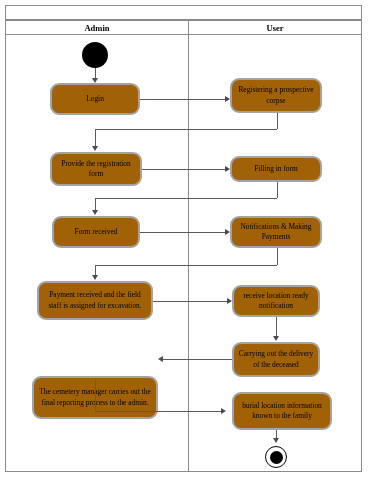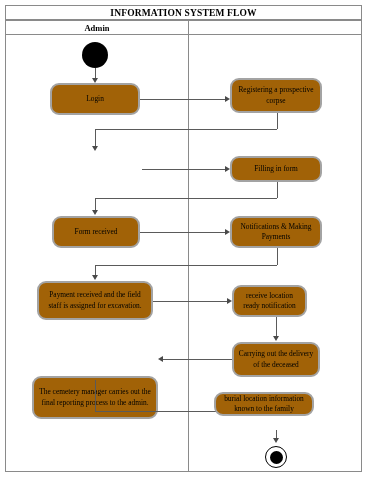--- a/index.html
+++ b/index.html
@@ -48,74 +48,75 @@
 <body>
 
 <div id="canvas">
 
   <div class="tbl-border" id="table-outer"></div>
   <div class="tbl-border" id="title-row"></div>
   <div class="tbl-border" id="header-row"></div>
   <div id="lane-divider"></div>
   <div id="header-divider"></div>
 
-  <div class="tbl-title">INFORMATION SYSTEM FLOW</div>
   <div class="lane-head" id="lane-head-admin">Admin</div>
+  <div class="lane-head" id="lane-head-user">User</div>
 
   <div class="start-node" style="left:82px;top:42px;width:26px;height:26px;"></div>
   <div class="vline" style="left:95px;top:68px;height:12px;"></div>
   <div class="arrow-d" style="left:91.8px;top:78px;"></div>
 
   <div class="node" style="left:50px;top:83px;width:90px;height:32px;">Login</div>
   <div class="node" style="left:230px;top:78px;width:92px;height:35px;">Registering a prospective corpse</div>
   <div class="hline" style="left:140px;top:99px;width:85px;"></div>
   <div class="arrow-r" style="left:225px;top:95.8px;"></div>
 
   <div class="vline" style="left:277px;top:113px;height:16px;"></div>
   <div class="hline" style="left:95px;top:129px;width:182px;"></div>
   <div class="vline" style="left:95px;top:129px;height:18px;"></div>
   <div class="arrow-d" style="left:91.8px;top:146px;"></div>
 
+  <div class="node" style="left:50px;top:152px;width:92px;height:34px;">Provide the registration form</div>
   <div class="node" style="left:230px;top:156px;width:92px;height:26px;">Filling in form</div>
   <div class="hline" style="left:142px;top:169px;width:83px;"></div>
   <div class="arrow-r" style="left:225px;top:165.8px;"></div>
 
   <div class="vline" style="left:277px;top:182px;height:16px;"></div>
   <div class="hline" style="left:95px;top:198px;width:182px;"></div>
   <div class="vline" style="left:95px;top:198px;height:13px;"></div>
   <div class="arrow-d" style="left:91.8px;top:210px;"></div>
 
   <div class="node" style="left:52px;top:216px;width:88px;height:32px;">Form received</div>
   <div class="node" style="left:230px;top:216px;width:92px;height:32px;">Notifications &amp; Making Payments</div>
   <div class="hline" style="left:140px;top:232px;width:85px;"></div>
   <div class="arrow-r" style="left:225px;top:228.8px;"></div>
 
   <div class="vline" style="left:277px;top:248px;height:17px;"></div>
   <div class="hline" style="left:95px;top:265px;width:182px;"></div>
   <div class="vline" style="left:95px;top:265px;height:11px;"></div>
   <div class="arrow-d" style="left:91.8px;top:275px;"></div>
 
   <div class="node" style="left:37px;top:281px;width:116px;height:39px;">Payment received and the field staff is assigned for excavation.</div>
-  <div class="node" style="left:232px;top:285px;width:75px;height:32px;">receive location ready notification</div>
+  <div class="node" style="left:232px;top:285px;width:88px;height:32px;">receive location ready notification</div>
   <div class="hline" style="left:153px;top:301px;width:74px;"></div>
   <div class="arrow-r" style="left:227px;top:297.8px;"></div>
 
   <div class="vline" style="left:276px;top:317px;height:19px;"></div>
   <div class="arrow-d" style="left:272.8px;top:336px;"></div>
 
   <div class="node" style="left:232px;top:342px;width:88px;height:35px;">Carrying out the delivery of the deceased</div>
   <div class="node" style="left:32px;top:337px;width:126px;height:43px;margin-top:39px;">The cemetery manager carries out the final reporting process to the admin.</div>
   <div class="hline" style="left:163px;top:359px;width:69px;"></div>
   <div class="arrow-l" style="left:158px;top:355.8px;"></div>
 
   <div class="vline" style="left:95px;top:380px;height:31px;"></div>
   <div class="hline" style="left:95px;top:411px;width:126px;"></div>
   <div class="arrow-r" style="left:221px;top:407.8px;"></div>
 
-  <div class="node" style="left:214px;top:392px;width:100px;height:24px;">burial location information known to the family</div>
+  <div class="node" style="left:232px;top:392px;width:100px;height:38px;">burial location information known to the family</div>
 
   <div class="vline" style="left:276px;top:430px;height:9px;"></div>
   <div class="arrow-d" style="left:272.8px;top:438px;"></div>
 
   <div class="end-outer" style="left:265px;top:446px;width:22px;height:22px;"></div>
   <div class="end-inner" style="left:269.5px;top:450.5px;width:13px;height:13px;"></div>
 
 </div>
 
 </body></html>

